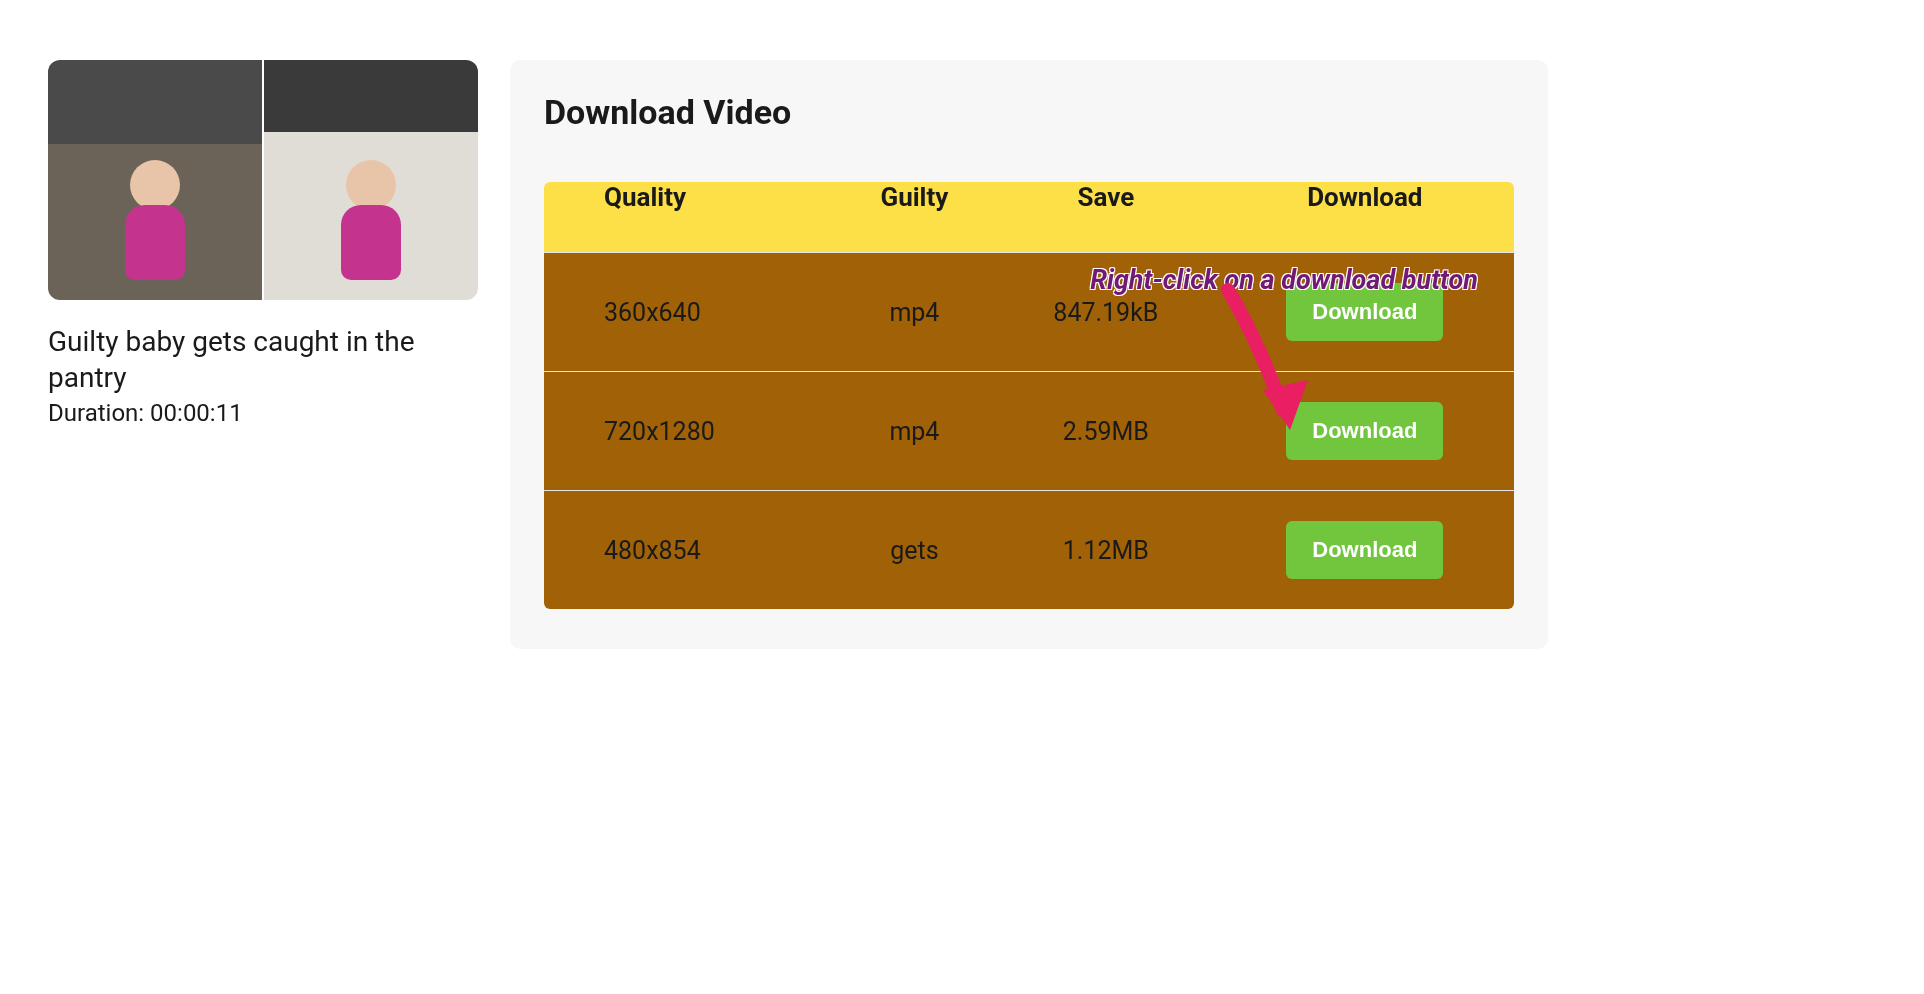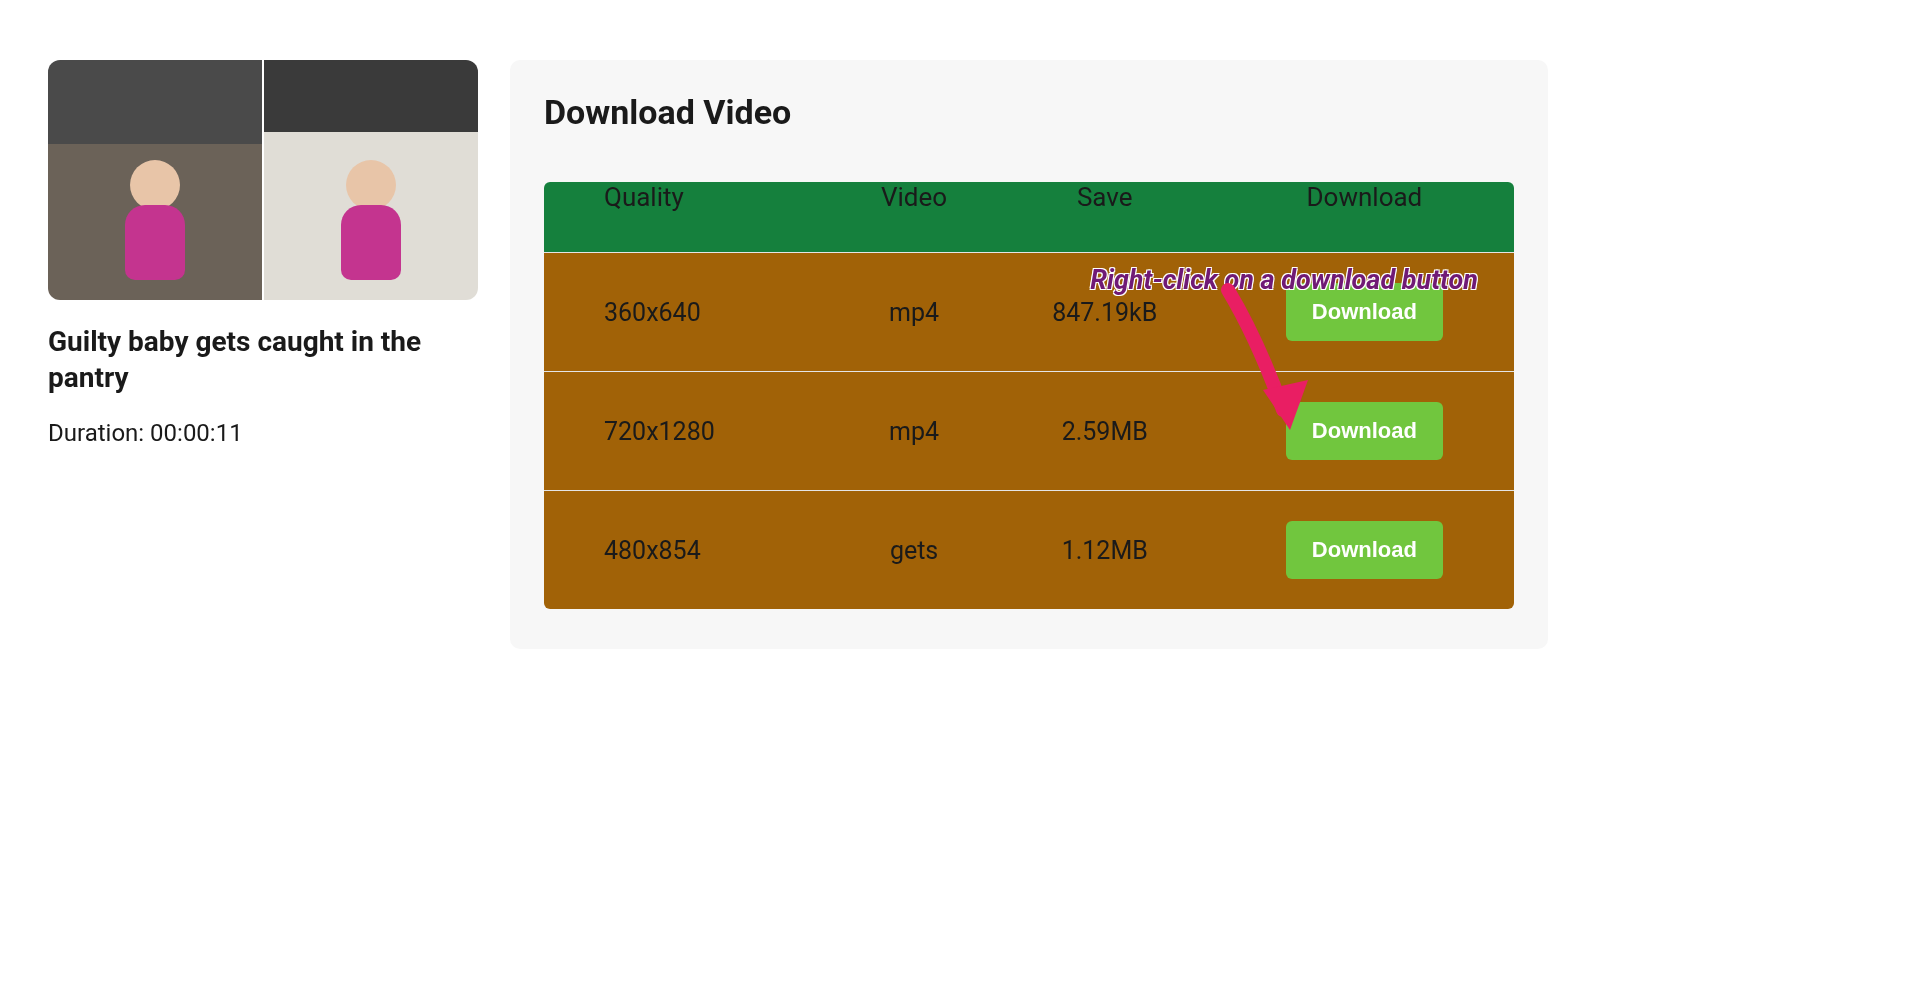--- a/index.html
+++ b/index.html
@@ -58,30 +58,30 @@
     }
     .baby-body {
       width: 60px;
       height: 75px;
       background: #c4348f;
       border-radius: 20px 20px 10px 10px;
       margin: -5px auto 0;
     }
     .video-title {
       font-size: 28px;
-      font-weight: 700;
+      font-weight: 400;
       color: #1a1a1a;
       margin-top: 24px;
       line-height: 1.3;
     }
     .video-duration {
       font-size: 24px;
       font-weight: 400;
       color: #1a1a1a;
-      margin-top: 22px;
+      margin-top: 2px;
     }
     .right-col {
       flex: 1;
       background: #f7f7f7;
       border-radius: 10px;
       padding: 32px 34px 40px;
       position: relative;
     }
     .instruction-text {
       font-size: 25px;
@@ -117,25 +117,25 @@
     }
     table {
       width: 100%;
       border-collapse: collapse;
       background: #ffffff;
       border-radius: 6px;
       overflow: hidden;
     }
     thead th {
       font-size: 26px;
-      font-weight: 400;
+      font-weight: 700;
       color: #1a1a1a;
       padding: 0 20px 40px 20px;
       text-align: center;
-      background: #15803d;
+      background: #fde047;
     }
     thead th:first-child {
       text-align: left;
       padding-left: 60px;
     }
     tbody tr {
       border-top: 1px solid #e5e5e5;
       background: #a16207;
     }
     tbody td {
@@ -192,21 +192,21 @@
     <div class="annotation">Right-click on a download button</div>
     <svg class="arrow-svg" viewBox="0 0 120 170">
       <path d="M 20 10 Q 50 60 75 130" stroke="#e91e63" stroke-width="14" fill="none" stroke-linecap="round"></path>
       <path d="M 55 110 L 82 150 L 100 100 Z" fill="#e91e63"></path>
     </svg>
 
     <table>
       <thead>
         <tr>
           <th>Quality</th>
-          <th>Video</th>
+          <th>Guilty</th>
           <th>Save</th>
           <th>Download</th>
         </tr>
       </thead>
       <tbody>
         <tr>
           <td>360x640</td>
           <td>mp4</td>
           <td>847.19kB</td>
           <td>

